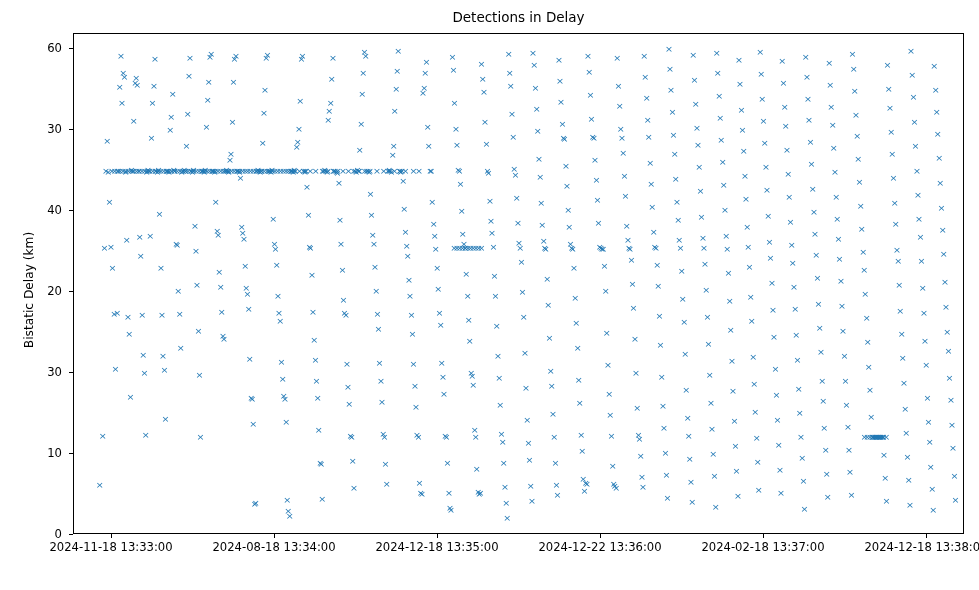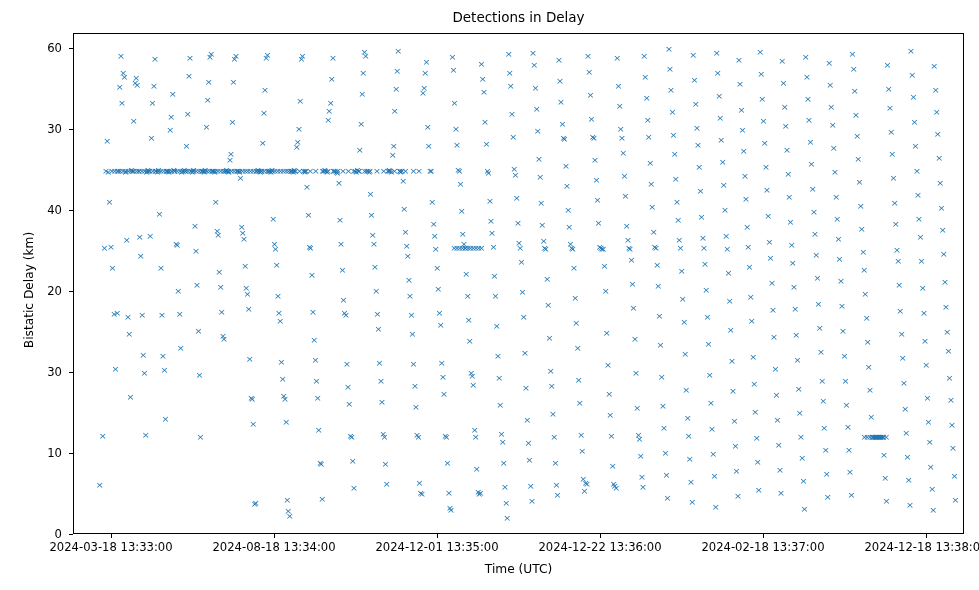--- a/index.html
+++ b/index.html
@@ -885,25 +885,25 @@
         <span class="mk" style="left: 801.36px; top: 402.1px;">×</span>
         <span class="mk" style="left: 804.07px; top: 402.1px;">×</span>
         <span class="mk" style="left: 806.79px; top: 402.1px;">×</span>
         <span class="mk" style="left: 809.51px; top: 402.1px;">×</span>
         <span class="mk" style="left: 812.22px; top: 402.1px;">×</span>
       </div>
   </div>
 
   <div id="xticks-layer">
       <div class="xtick" style="left: 111.03px;"></div>
-      <div class="xticklabel" style="left: 111.03px;">2024-03-18 13:33:00</div>
+      <div class="xticklabel" style="left: 111.03px;">2024-11-18 13:33:00</div>
       <div class="xtick" style="left: 274.02px;"></div>
       <div class="xticklabel" style="left: 274.02px;">2024-08-18 13:34:00</div>
       <div class="xtick" style="left: 437.01px;"></div>
-      <div class="xticklabel" style="left: 437.01px;">2024-12-01 13:35:00</div>
+      <div class="xticklabel" style="left: 437.01px;">2024-12-18 13:35:00</div>
       <div class="xtick" style="left: 599.99px;"></div>
       <div class="xticklabel" style="left: 599.99px;">2024-12-22 13:36:00</div>
       <div class="xtick" style="left: 762.98px;"></div>
       <div class="xticklabel" style="left: 762.98px;">2024-02-18 13:37:00</div>
       <div class="xtick" style="left: 925.97px;"></div>
       <div class="xticklabel" style="left: 925.97px;">2024-12-18 13:38:00</div>
     </div>
   <div id="yticks-layer">
       <div class="ytick" style="top: 534px;"></div>
       <div class="yticklabel" style="top: 534px;">0</div>
@@ -914,16 +914,15 @@
       <div class="ytick" style="top: 290.8px;"></div>
       <div class="yticklabel" style="top: 290.8px;">20</div>
       <div class="ytick" style="top: 209.73px;"></div>
       <div class="yticklabel" style="top: 209.73px;">40</div>
       <div class="ytick" style="top: 128.66px;"></div>
       <div class="yticklabel" style="top: 128.66px;">30</div>
       <div class="ytick" style="top: 47.59px;"></div>
       <div class="yticklabel" style="top: 47.59px;">60</div>
     </div>
 
-  <div id="xlabel">Time (UTC)</div>
   <div id="ylabel">Bistatic Delay (km)</div>
 
 </div>
 
 </body></html>

